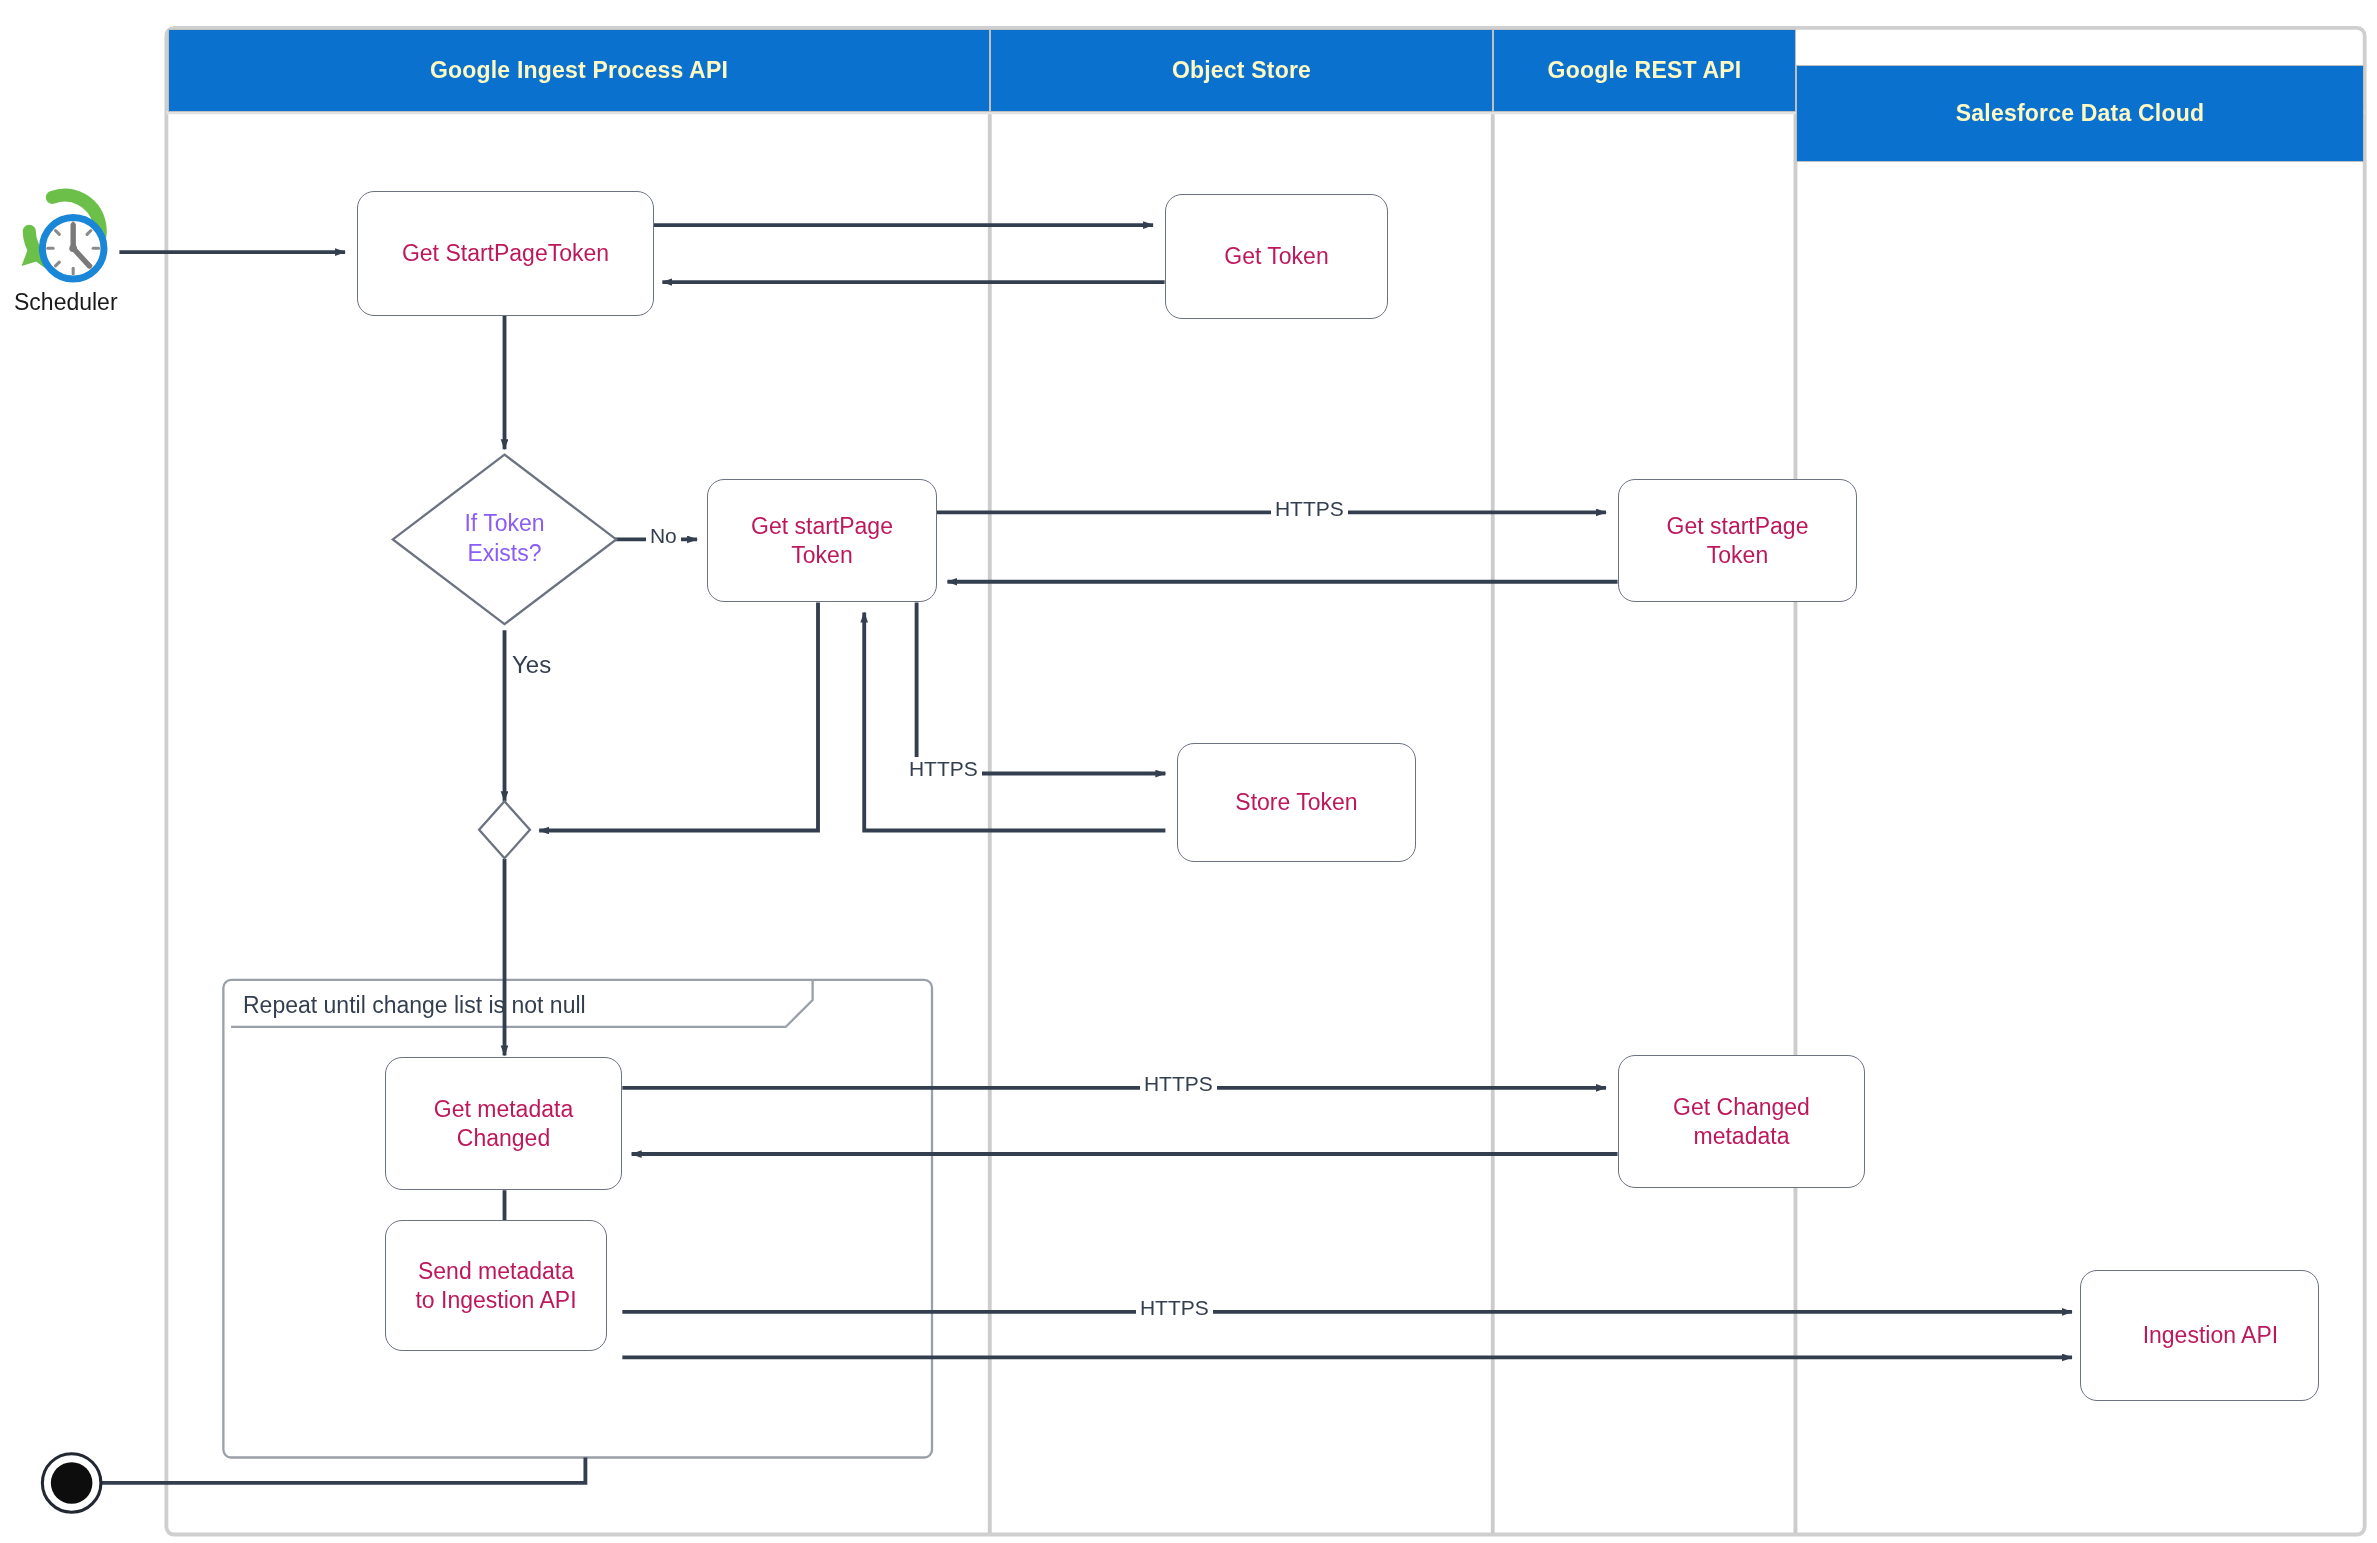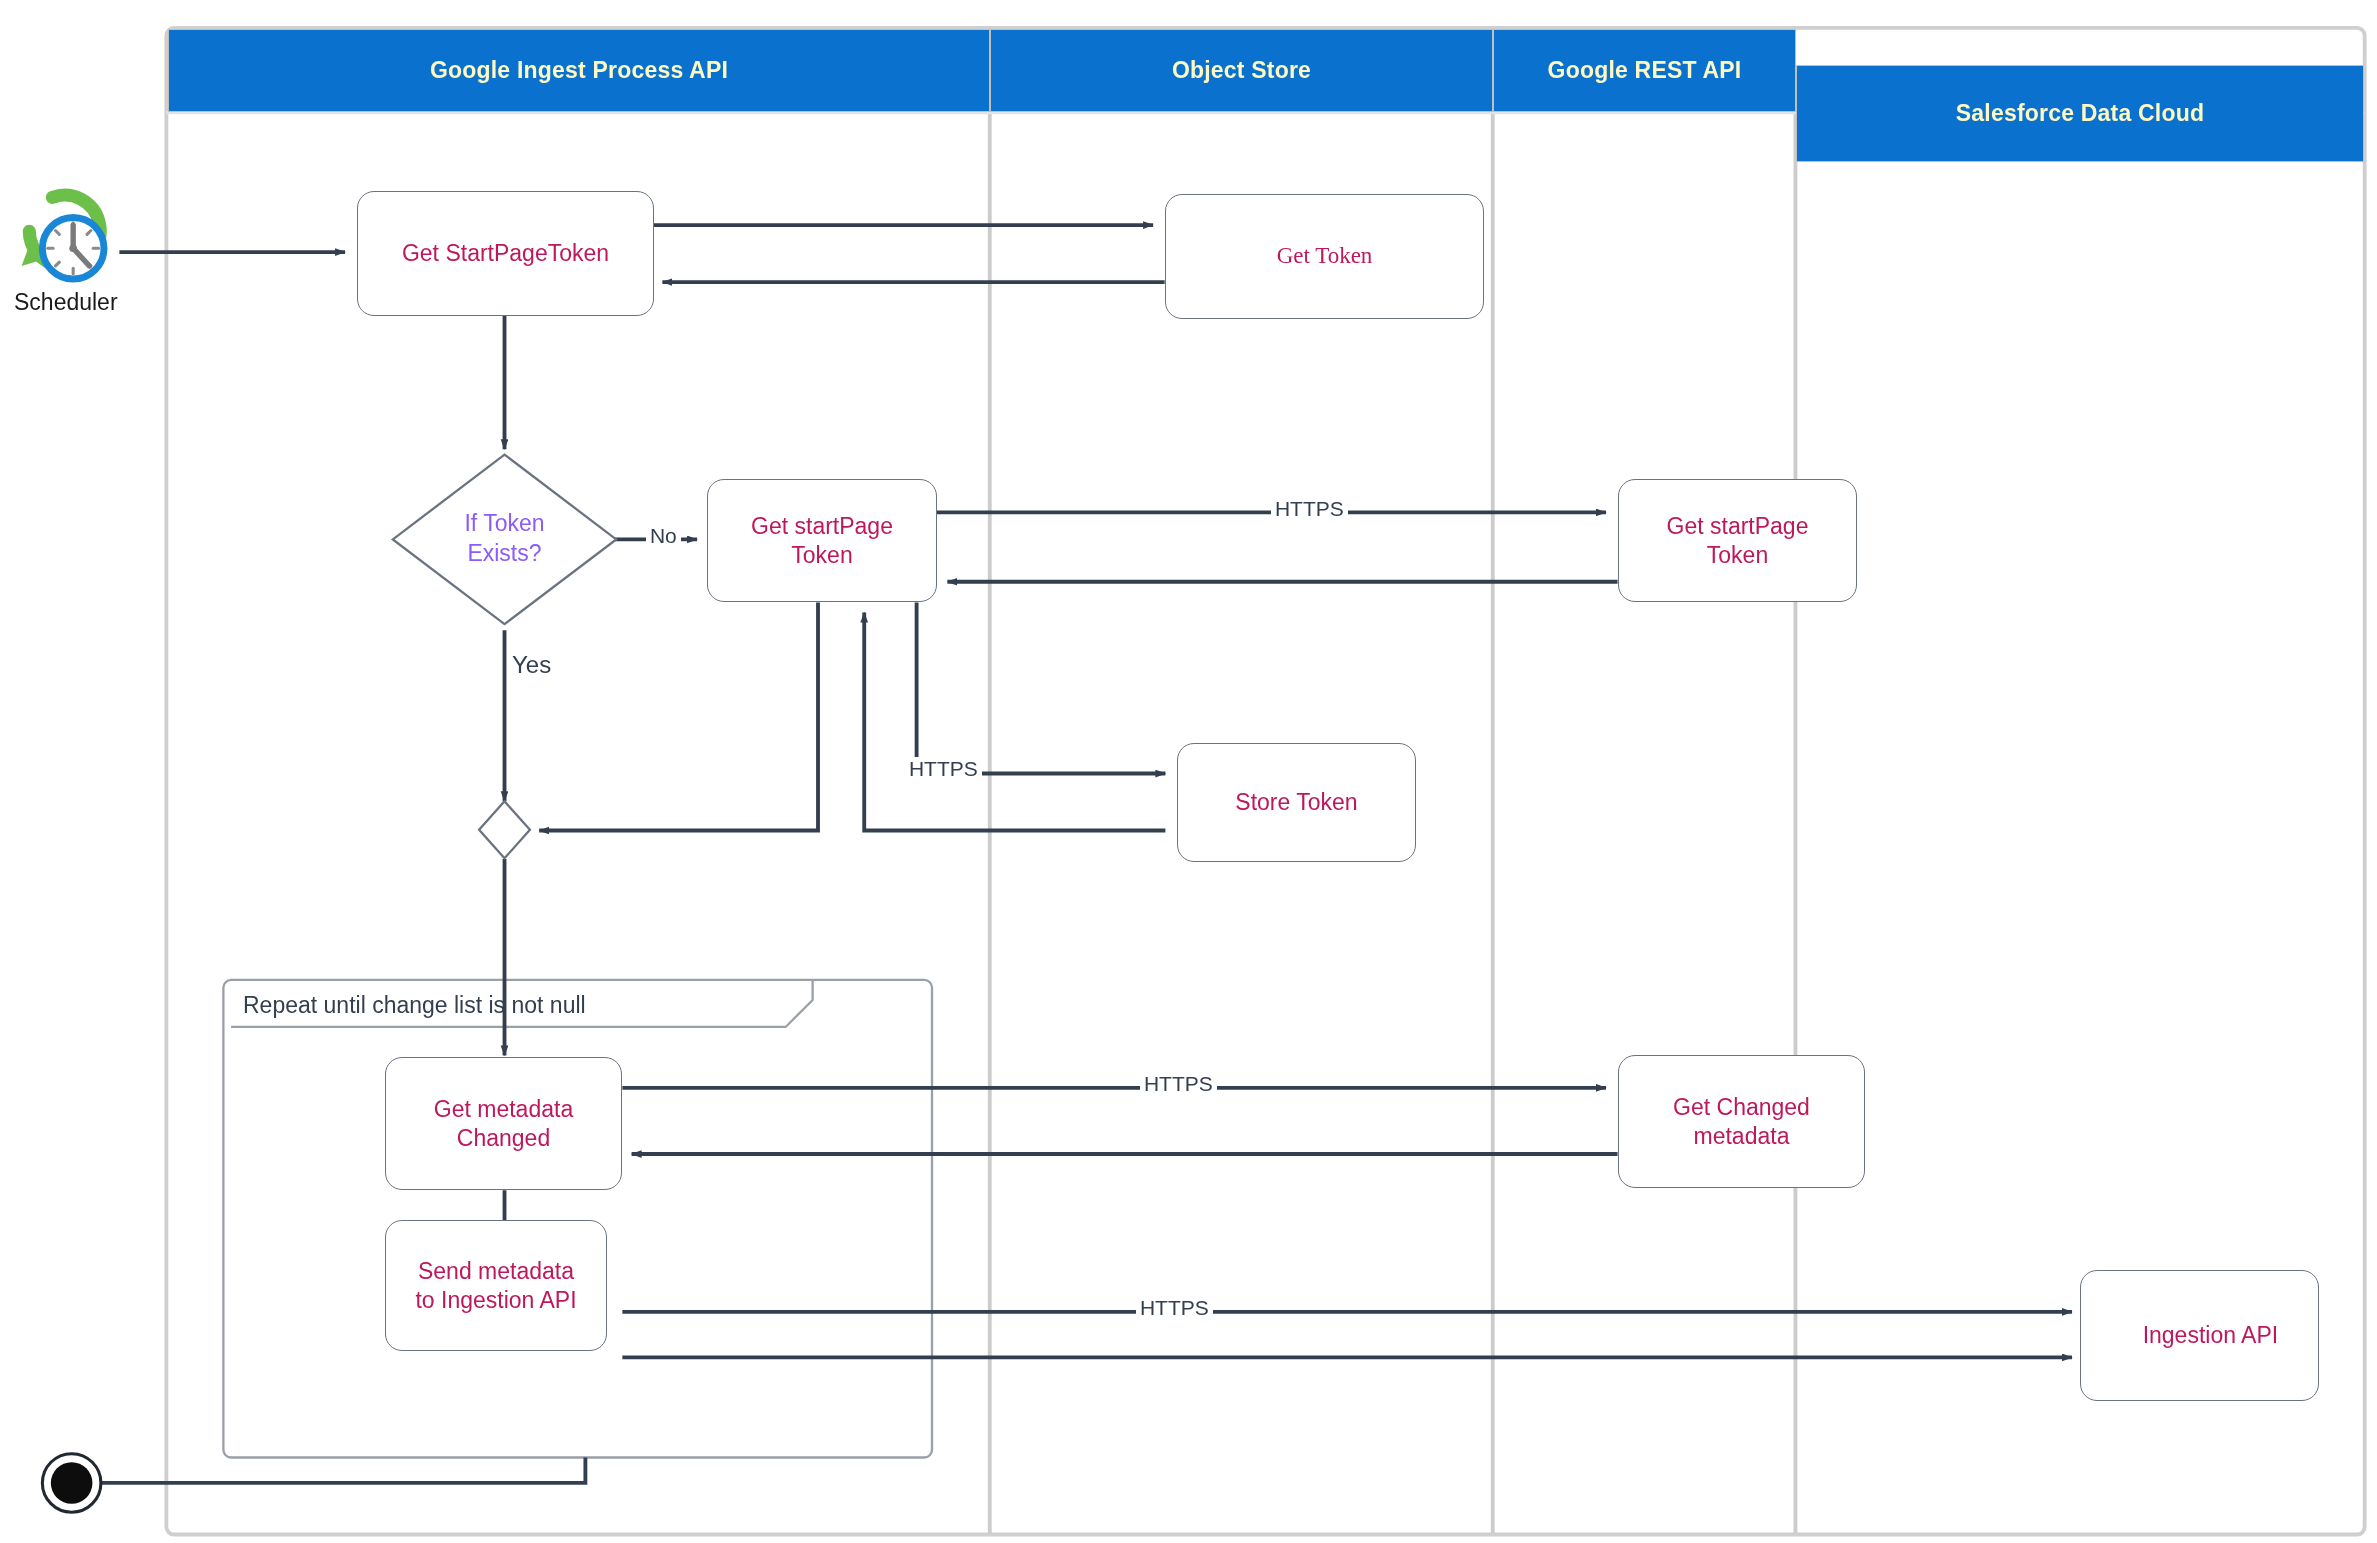--- a/index.html
+++ b/index.html
@@ -144,21 +144,21 @@
 
   <div class="lane-title" style="left:168px;top:29px;width:822px;height:83px;">Google Ingest  Process API</div>
   <div class="lane-title" style="left:990px;top:29px;width:503px;height:83px;">Object Store</div>
   <div class="lane-title" style="left:1493px;top:29px;width:303px;height:83px;">Google REST API</div>
   <div class="lane-title" style="left:1796px;top:29px;width:568px;height:97px;margin-top:36px;">Salesforce Data Cloud</div>
 
   <div class="start-label" style="left:14px;top:289px;">Scheduler</div>
 
   <div class="node" style="left:357px;top:191px;width:297px;height:125px;">Get StartPageToken</div>
 
-  <div class="node" style="left:1165px;top:194px;width:319px;height:125px;font-family:Liberation Serif, serif;">Get Token</div>
+  <div class="node" style="left:1165px;top:194px;width:223px;height:125px;">Get Token</div>
 
   <div class="node" style="left:707px;top:479px;width:230px;height:123px;">Get startPage<br>Token</div>
 
   <div class="node" style="left:1618px;top:479px;width:239px;height:123px;">Get startPage<br>Token</div>
 
   <div class="node" style="left:1177px;top:743px;width:239px;height:119px;">Store Token</div>
 
   <div class="node" style="left:385px;top:1057px;width:237px;height:133px;">Get  metadata<br>Changed</div>
 
   <div class="node" style="left:1618px;top:1055px;width:247px;height:133px;">Get Changed<br>metadata</div>

